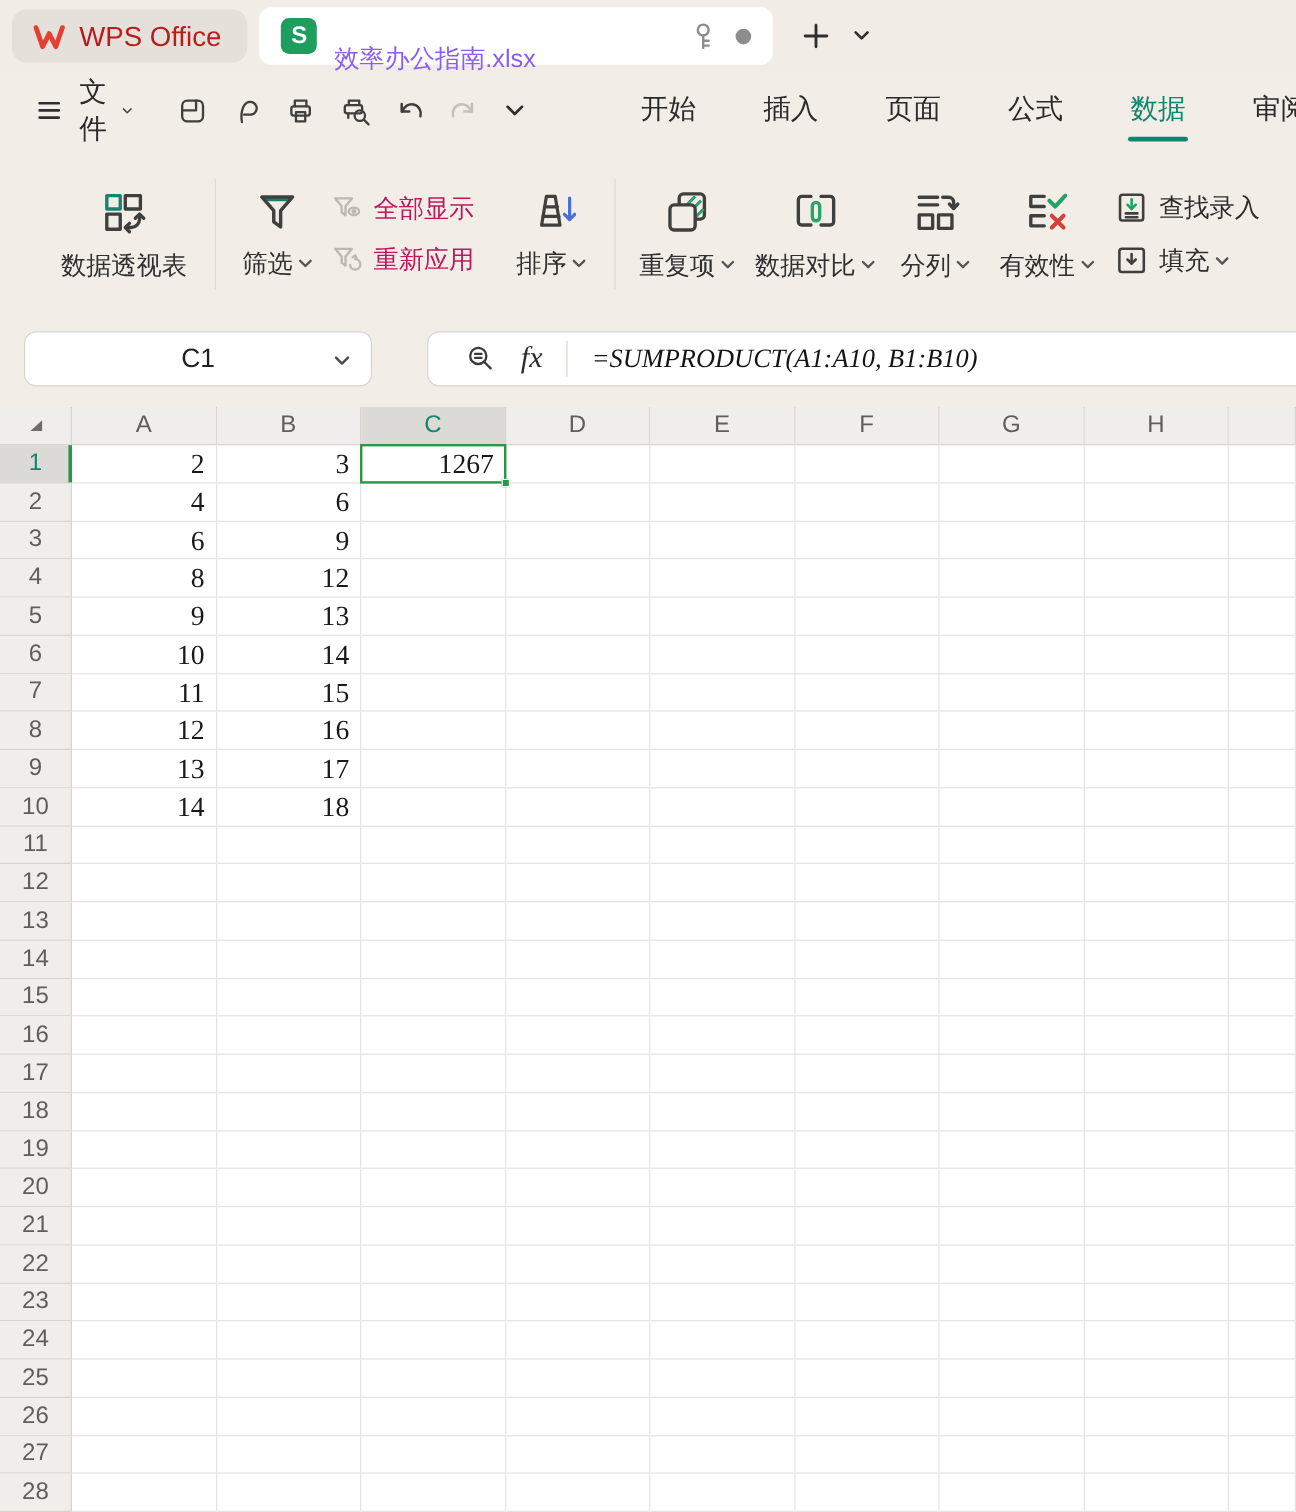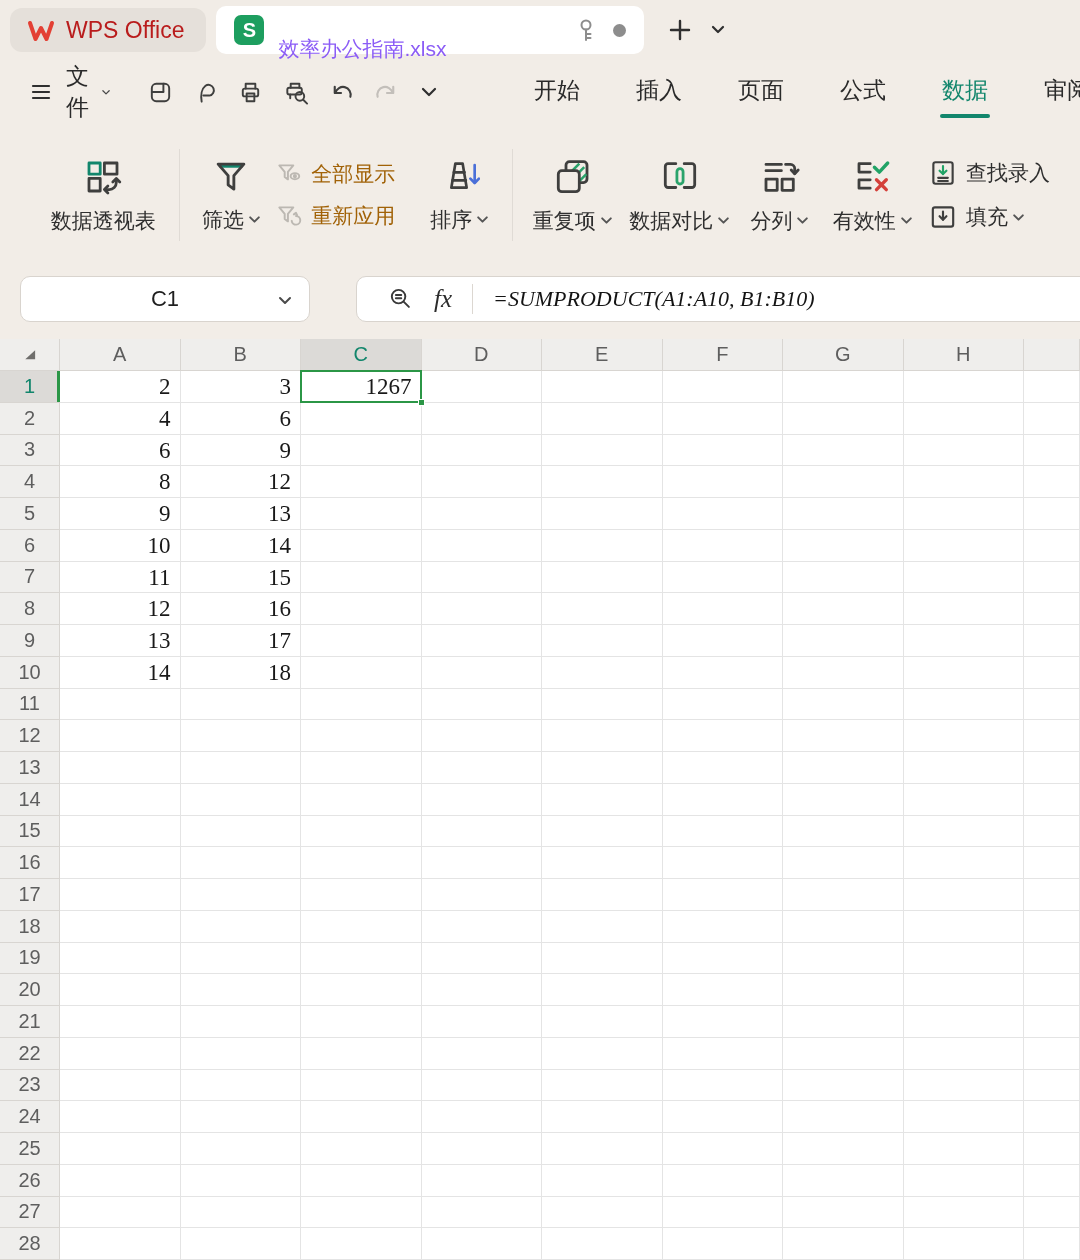--- a/index.html
+++ b/index.html
@@ -32,21 +32,21 @@
     height:4px; border-radius:2px; background:#12866c; }
 
   
   .ribbon { height:142px; display:flex; align-items:center; padding-left:40px; background:#f2ede7; }
   .rdiv { width:1px; height:92px; background:#e0dbd5; margin:0 12px; }
   .bigbtn { display:flex; flex-direction:column; align-items:center; justify-content:center;
     gap:9px; height:120px; border-radius:8px; padding:0 8px; }
   .bigbtn .lbl { display:flex; align-items:center; gap:4px; font-size:21px; color:#2f2f2f; white-space:nowrap; }
   .stack { display:flex; flex-direction:column; justify-content:center; gap:14px; height:120px; margin:0 4px; }
   .smallbtn { display:flex; align-items:center; gap:8px; font-size:21px; white-space:nowrap; }
-  .smallbtn.disabled { color:#a16207; }
+  .smallbtn.disabled { color:#be185d; }
   .smallbtn .lbl { display:flex; align-items:center; gap:4px; }
 
   
   .fbar { height:66px; display:flex; align-items:center; padding-left:20px; background:#f2ede7;gap:28px; }
   .namebox { width:290px; height:46px; background:#fff; border:1px solid #d9d4ce; border-radius:10px;
     display:flex; align-items:center; justify-content:center; position:relative; font-size:22px; color:#1f1f1f; }
   .namebox svg { position:absolute; right:16px; top:15px; }
   .formulabox { flex:1; height:46px; background:#fff; border:1px solid #d9d4ce; border-radius:10px;
     margin-left:18px; margin-right:-14px; display:flex; align-items:center; padding-left:30px; gap:20px; }
   .fx { font-family:"Liberation Serif", serif; font-style:italic; font-size:25px; color:#2c2c2c; }

